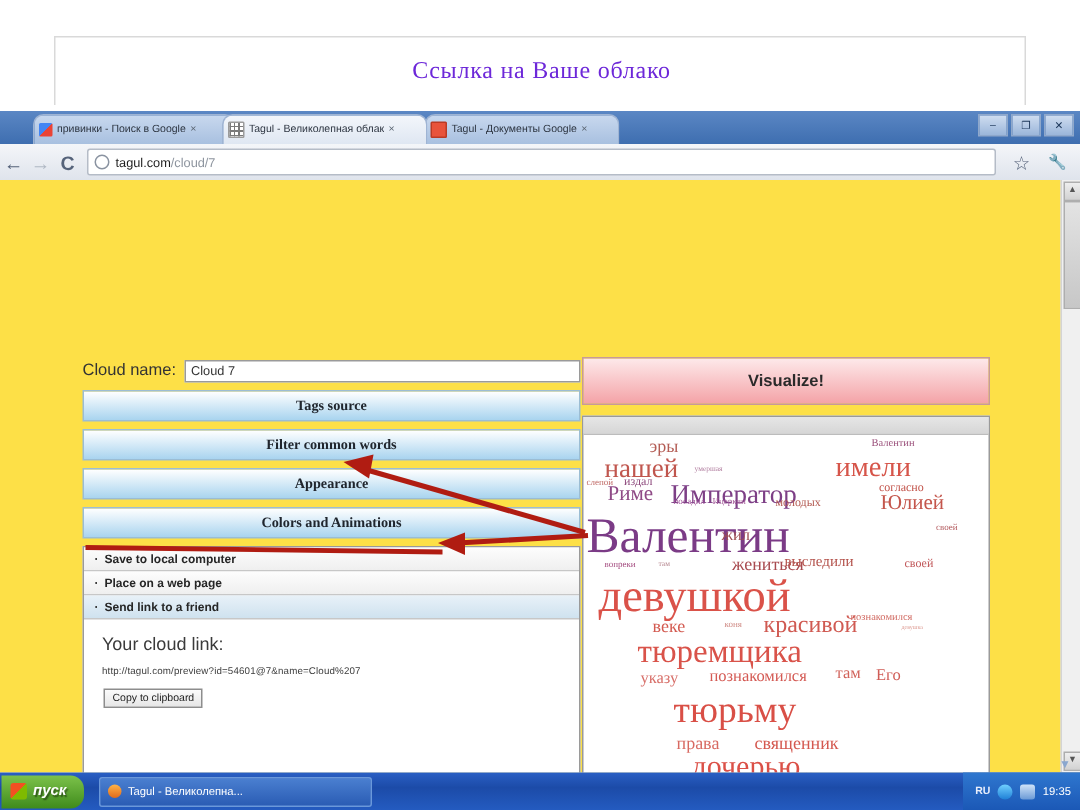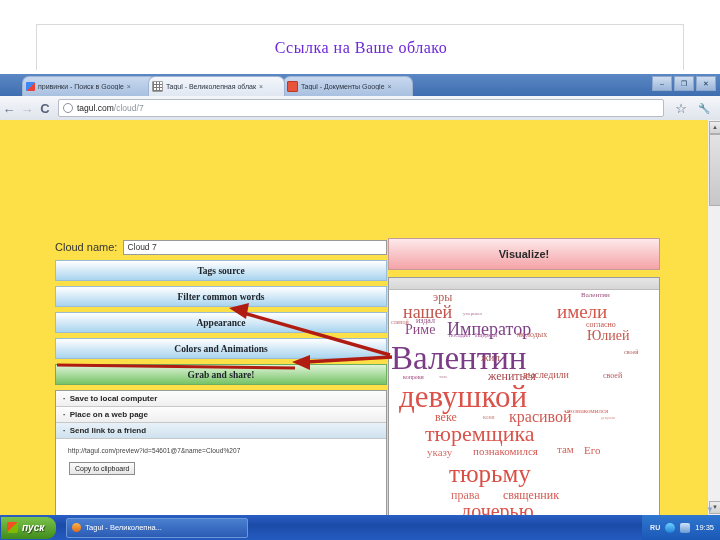--- a/index.html
+++ b/index.html
@@ -290,36 +290,36 @@
 
       <div id="cloudname-row">
         <span id="cloudname-label">Cloud name:</span>
         <div id="cloudname-input">Cloud 7</div>
       </div>
 
       <div class="accordion-btn">Tags source</div>
       <div class="accordion-btn">Filter common words</div>
       <div class="accordion-btn">Appearance</div>
       <div class="accordion-btn">Colors and Animations</div>
-      <div class="accordion-btn green">Grab and share!</div>
 
       <div id="share-panel">
         <div class="share-row">
           <span class="share-bullet">·</span>
           <span>Save to local computer</span>
         </div>
         <div class="share-row">
           <span class="share-bullet">·</span>
           <span>Place on a web page</span>
         </div>
         <div class="share-row active">
           <span class="share-bullet">·</span>
           <span>Send link to a friend</span>
         </div>
 
+        <div id="cloud-link-heading">Your cloud link:</div>
         <div id="cloud-link-url">http://tagul.com/preview?id=54601@7&amp;name=Cloud%207</div>
         <div id="copy-clipboard-btn">Copy to clipboard</div>
       </div>
     </div>
 
     <div id="right-col">
       <div id="visualize-btn">Visualize!</div>
 
       <div id="cloud-frame">
         <div id="cloud-frame-header"></div>

